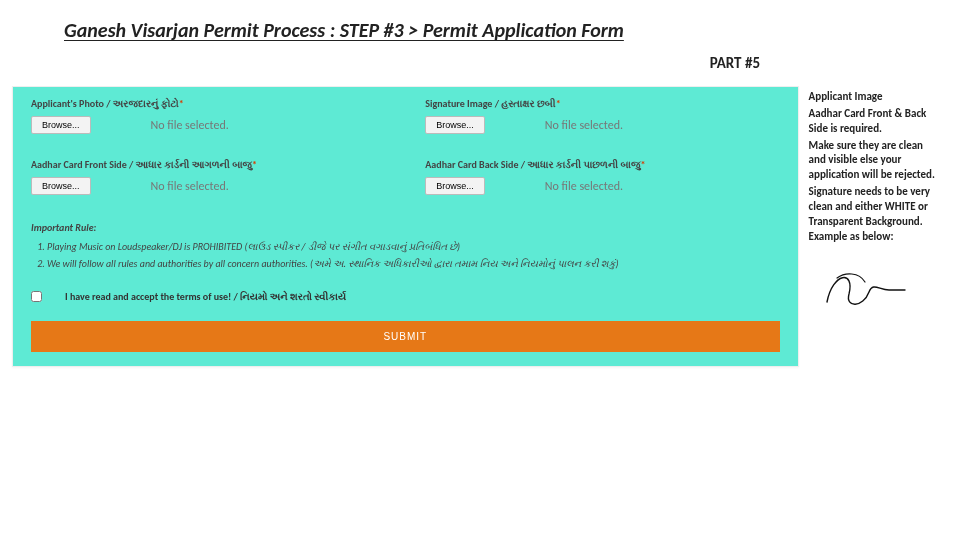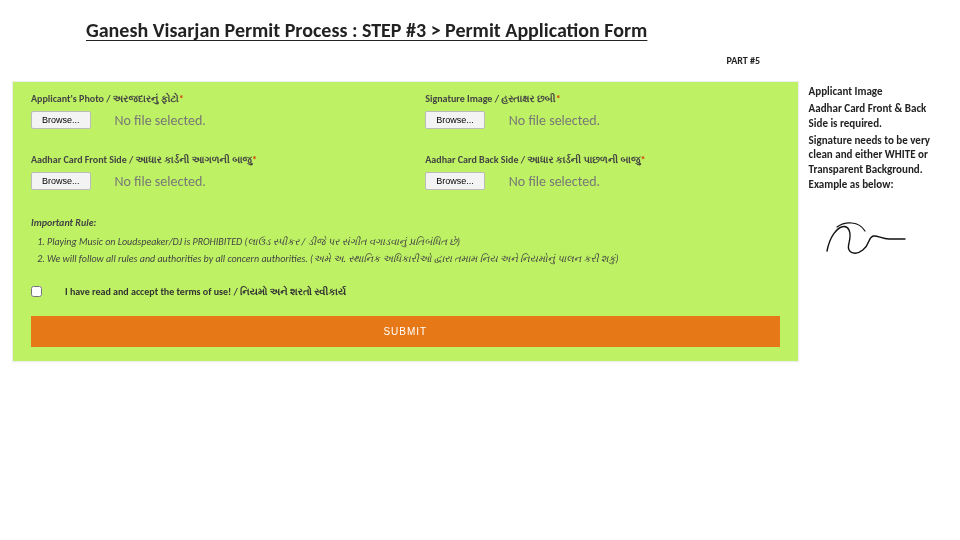--- a/index.html
+++ b/index.html
@@ -9,39 +9,40 @@
     color: #222;
     width: 960px;
     height: 540px;
     overflow: hidden;
     position: relative;
   }
   .slide-title {
     font-size: 20px;
     font-weight: 700;
     text-align: left;
-    padding: 18px 0 2px 86px;
+    padding: 18px 0 2px 64px;
     text-decoration: underline;
     text-decoration-thickness: 1px;
     text-underline-offset: 3px;
+    font-style: italic;
   }
   .part-label {
-    font-size: 10px;
+    font-size: 15px;
     font-weight: 600;
     text-align: right;
     padding: 10px 200px 10px 0;
   }
   .content-row {
     display: flex;
     align-items: flex-start;
     padding: 4px 12px 0 12px;
   }
   .form-panel {
     width: 790px;
-    background: #bef264;
+    background: #5eead4;
     border: 1px solid #eee;
     padding: 10px 18px 14px 18px;
     box-shadow: 0 1px 2px rgba(0,0,0,0.04);
   }
   .form-grid {
     display: grid;
     grid-template-columns: 1fr 1fr;
     gap: 24px 40px;
   }
   .field-label {
@@ -59,22 +60,23 @@
   }
   .browse-btn {
     font-size: 9px;
     padding: 3px 10px;
     border: 1px solid #bbb;
     background: #f3f3f3;
     border-radius: 2px;
     cursor: pointer;
   }
   .no-file {
-    font-size: 14px;
+    font-size: 12px;
     color: #777;
+    margin-left: 36px;
   }
   .rules {
     margin-top: 26px;
     font-size: 10px;
     color: #444;
     font-style: italic;
   }
   .rules-title {
     font-weight: 700;
     margin-bottom: 6px;
@@ -190,20 +192,21 @@
       <input type="checkbox" style="">
       <span>I have read and accept the terms of use! / નિયમો અને શરતો સ્વીકાર્ય</span>
     </label>
 
     <button class="submit-btn">SUBMIT</button>
   </div>
 
   <div class="side-notes">
     <p>Applicant Image</p>
     <p>Aadhar Card Front &amp; Back Side is required.</p>
+    <p>Make sure they are clean and visible else your application will be rejected.</p>
     <p>Signature needs to be very clean and either WHITE or Transparent Background. Example as below:</p>
     <div class="sig-example">
       <svg width="90" height="50" viewBox="0 0 90 50">
         <path d="M8 38 C 14 8, 36 6, 30 30 C 26 44, 44 44, 50 28 C 54 18, 60 26, 70 26 L 86 26" stroke="#111" stroke-width="1.4" fill="none" stroke-linecap="round"></path>
         <path d="M18 14 C 26 8, 40 8, 46 18" stroke="#111" stroke-width="1.2" fill="none" stroke-linecap="round"></path>
       </svg>
     </div>
   </div>
 </div>
 

